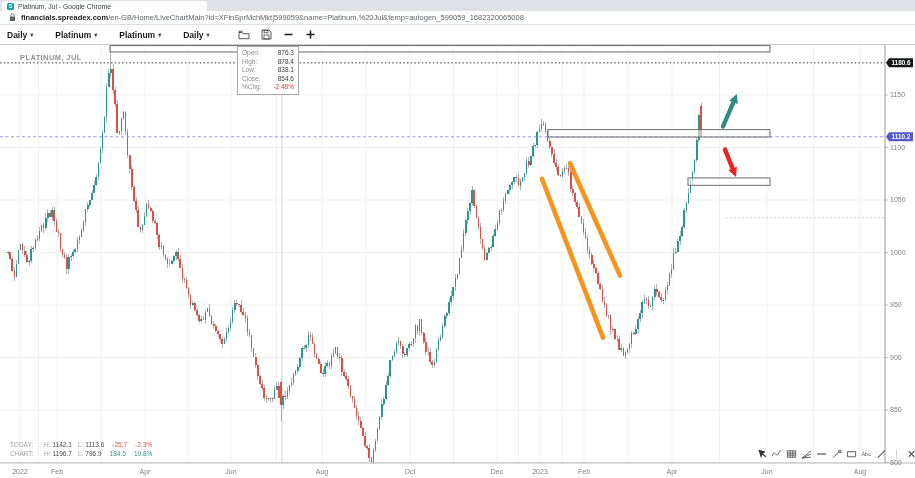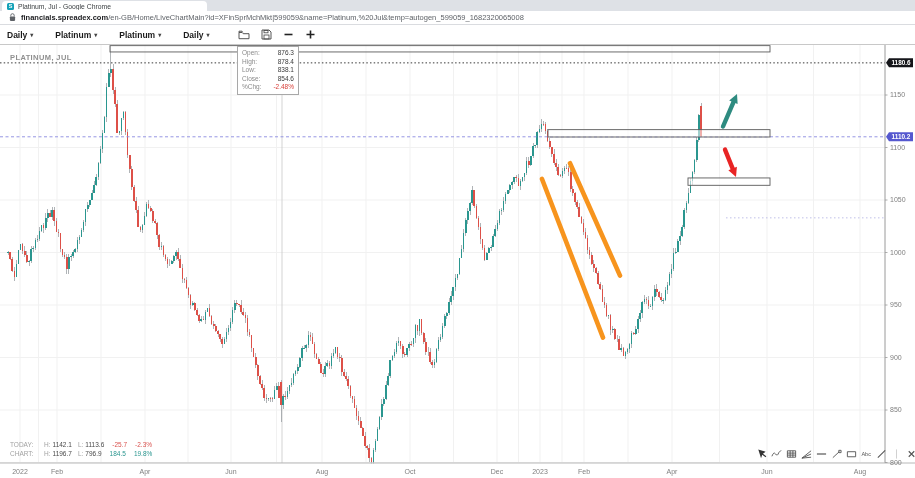--- a/index.html
+++ b/index.html
@@ -22,21 +22,21 @@
   .apptoolbar{position:absolute;left:0;top:25px;width:915px;height:19px;background:#fff;
               display:flex;align-items:center;padding-left:7px;gap:22px;}
   .menu{display:flex;align-items:center;gap:3px;font-size:8.5px;color:#1a1a1a;font-weight:bold;cursor:default;}
   .menu::after{content:"▾";font-size:6px;color:#444;}
   .tb-icons{display:flex;align-items:center;gap:9px;margin-left:6px;}
   .tb-btn{display:flex;align-items:center;justify-content:center;width:13px;height:13px;}
   
   .chart-wrap{position:absolute;left:0;top:44px;width:915px;height:434px;background:#fff;
               border-top:1px solid #c8c8c8;}
   .chart-wrap svg.main{position:absolute;left:0;top:0;}
-  .symbol{position:absolute;left:10px;top:8px;font-size:7.5px;font-weight:bold;color:#8f8f8f;
+  .symbol{position:absolute;left:20px;top:8px;font-size:7.5px;font-weight:bold;color:#8f8f8f;
           letter-spacing:.4px;}
   .tooltip{position:absolute;left:237px;top:1px;width:62px;background:#fff;border:1px solid #a8a8a8;
            padding:2px 4px 2px 4px;font-size:6.5px;line-height:1.32;color:#8a8a8a;}
   .tooltip .row{display:flex;justify-content:space-between;gap:4px;}
   .tooltip .val{color:#3a3a3a;}
   .tooltip .val.neg{color:#d9403a;}
   .stats{position:absolute;left:10px;top:395px;font-size:6.5px;line-height:1.4;color:#9a9a9a;white-space:nowrap;}
   .stats .lbl{display:inline-block;width:28px;color:#a2a2a2;}
   .stats .hl{color:#a2a2a2;margin-left:6px;}
   .stats .v{color:#4a4a4a;margin-left:2px;}

